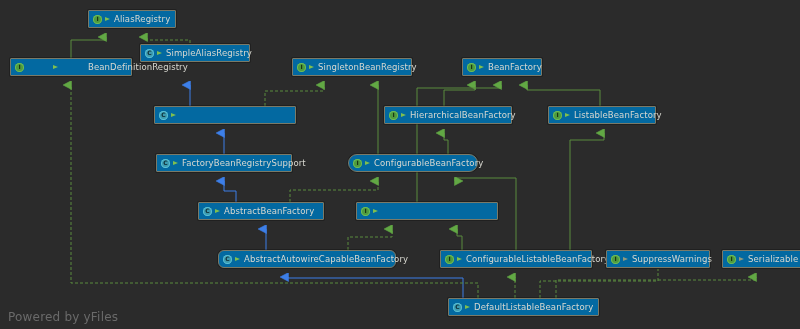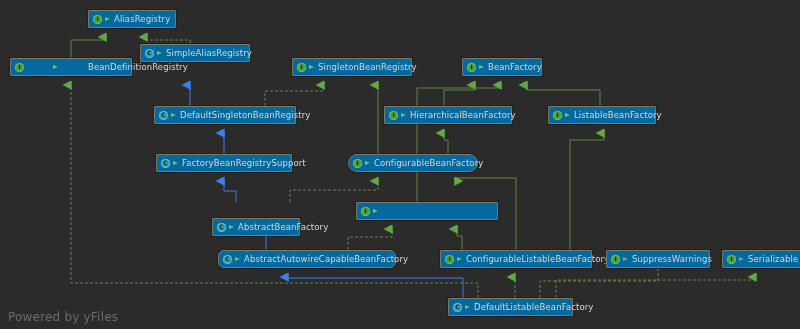--- a/index.html
+++ b/index.html
@@ -155,21 +155,20 @@
         <span class="label">SingletonBeanRegistry</span>
       </div>
       <div class="node" style="left: 462px; top: 58px; width: 80px;">
         <span class="badge iface">I</span>
         <span class="glyph"></span>
         <span class="label">BeanFactory</span>
       </div>
       <div class="node" style="left: 154px; top: 106px; width: 142px;">
         <span class="badge cls">C</span>
         <span class="glyph"></span>
-        <span class="label">DefaultSingletonBeanRegistry</span>
       </div>
       <div class="node" style="left: 384px; top: 106px; width: 128px;">
         <span class="badge iface">I</span>
         <span class="glyph"></span>
         <span class="label">HierarchicalBeanFactory</span>
       </div>
       <div class="node" style="left: 548px; top: 106px; width: 108px;">
         <span class="badge iface">I</span>
         <span class="glyph"></span>
         <span class="label">ListableBeanFactory</span>
@@ -177,21 +176,21 @@
       <div class="node" style="left: 156px; top: 154px; width: 136px;">
         <span class="badge cls">C</span>
         <span class="glyph"></span>
         <span class="label">FactoryBeanRegistrySupport</span>
       </div>
       <div class="node" style="left: 348px; top: 154px; width: 130px; border-radius: 9px;">
         <span class="badge iface">I</span>
         <span class="glyph"></span>
         <span class="label">ConfigurableBeanFactory</span>
       </div>
-      <div class="node" style="left: 212px; top: 202px; width: 88px; margin-top: 16px;">
+      <div class="node" style="left: 198px; top: 202px; width: 126px;">
         <span class="badge cls">C</span>
         <span class="glyph"></span>
         <span class="label">AbstractBeanFactory</span>
       </div>
       <div class="node" style="left: 356px; top: 202px; width: 142px;">
         <span class="badge iface">I</span>
         <span class="glyph"></span>
       </div>
       <div class="node" style="left: 218px; top: 250px; width: 178px; border-radius: 6px;">
         <span class="badge cls">C</span>
@@ -206,21 +205,21 @@
       <div class="node" style="left: 606px; top: 250px; width: 104px;">
         <span class="badge iface">I</span>
         <span class="glyph dim"></span>
         <span class="label">SuppressWarnings</span>
       </div>
       <div class="node" style="left: 722px; top: 250px; width: 82px;">
         <span class="badge iface">I</span>
         <span class="glyph dim"></span>
         <span class="label">Serializable</span>
       </div>
-      <div class="node" style="left: 448px; top: 298px; width: 125px;">
+      <div class="node" style="left: 448px; top: 298px; width: 151px;">
         <span class="badge cls">C</span>
         <span class="glyph"></span>
         <span class="label">DefaultListableBeanFactory</span>
       </div>
     </div>
 
   <div id="watermark">Powered by yFiles</div>
 </div>
 
 </body></html>

